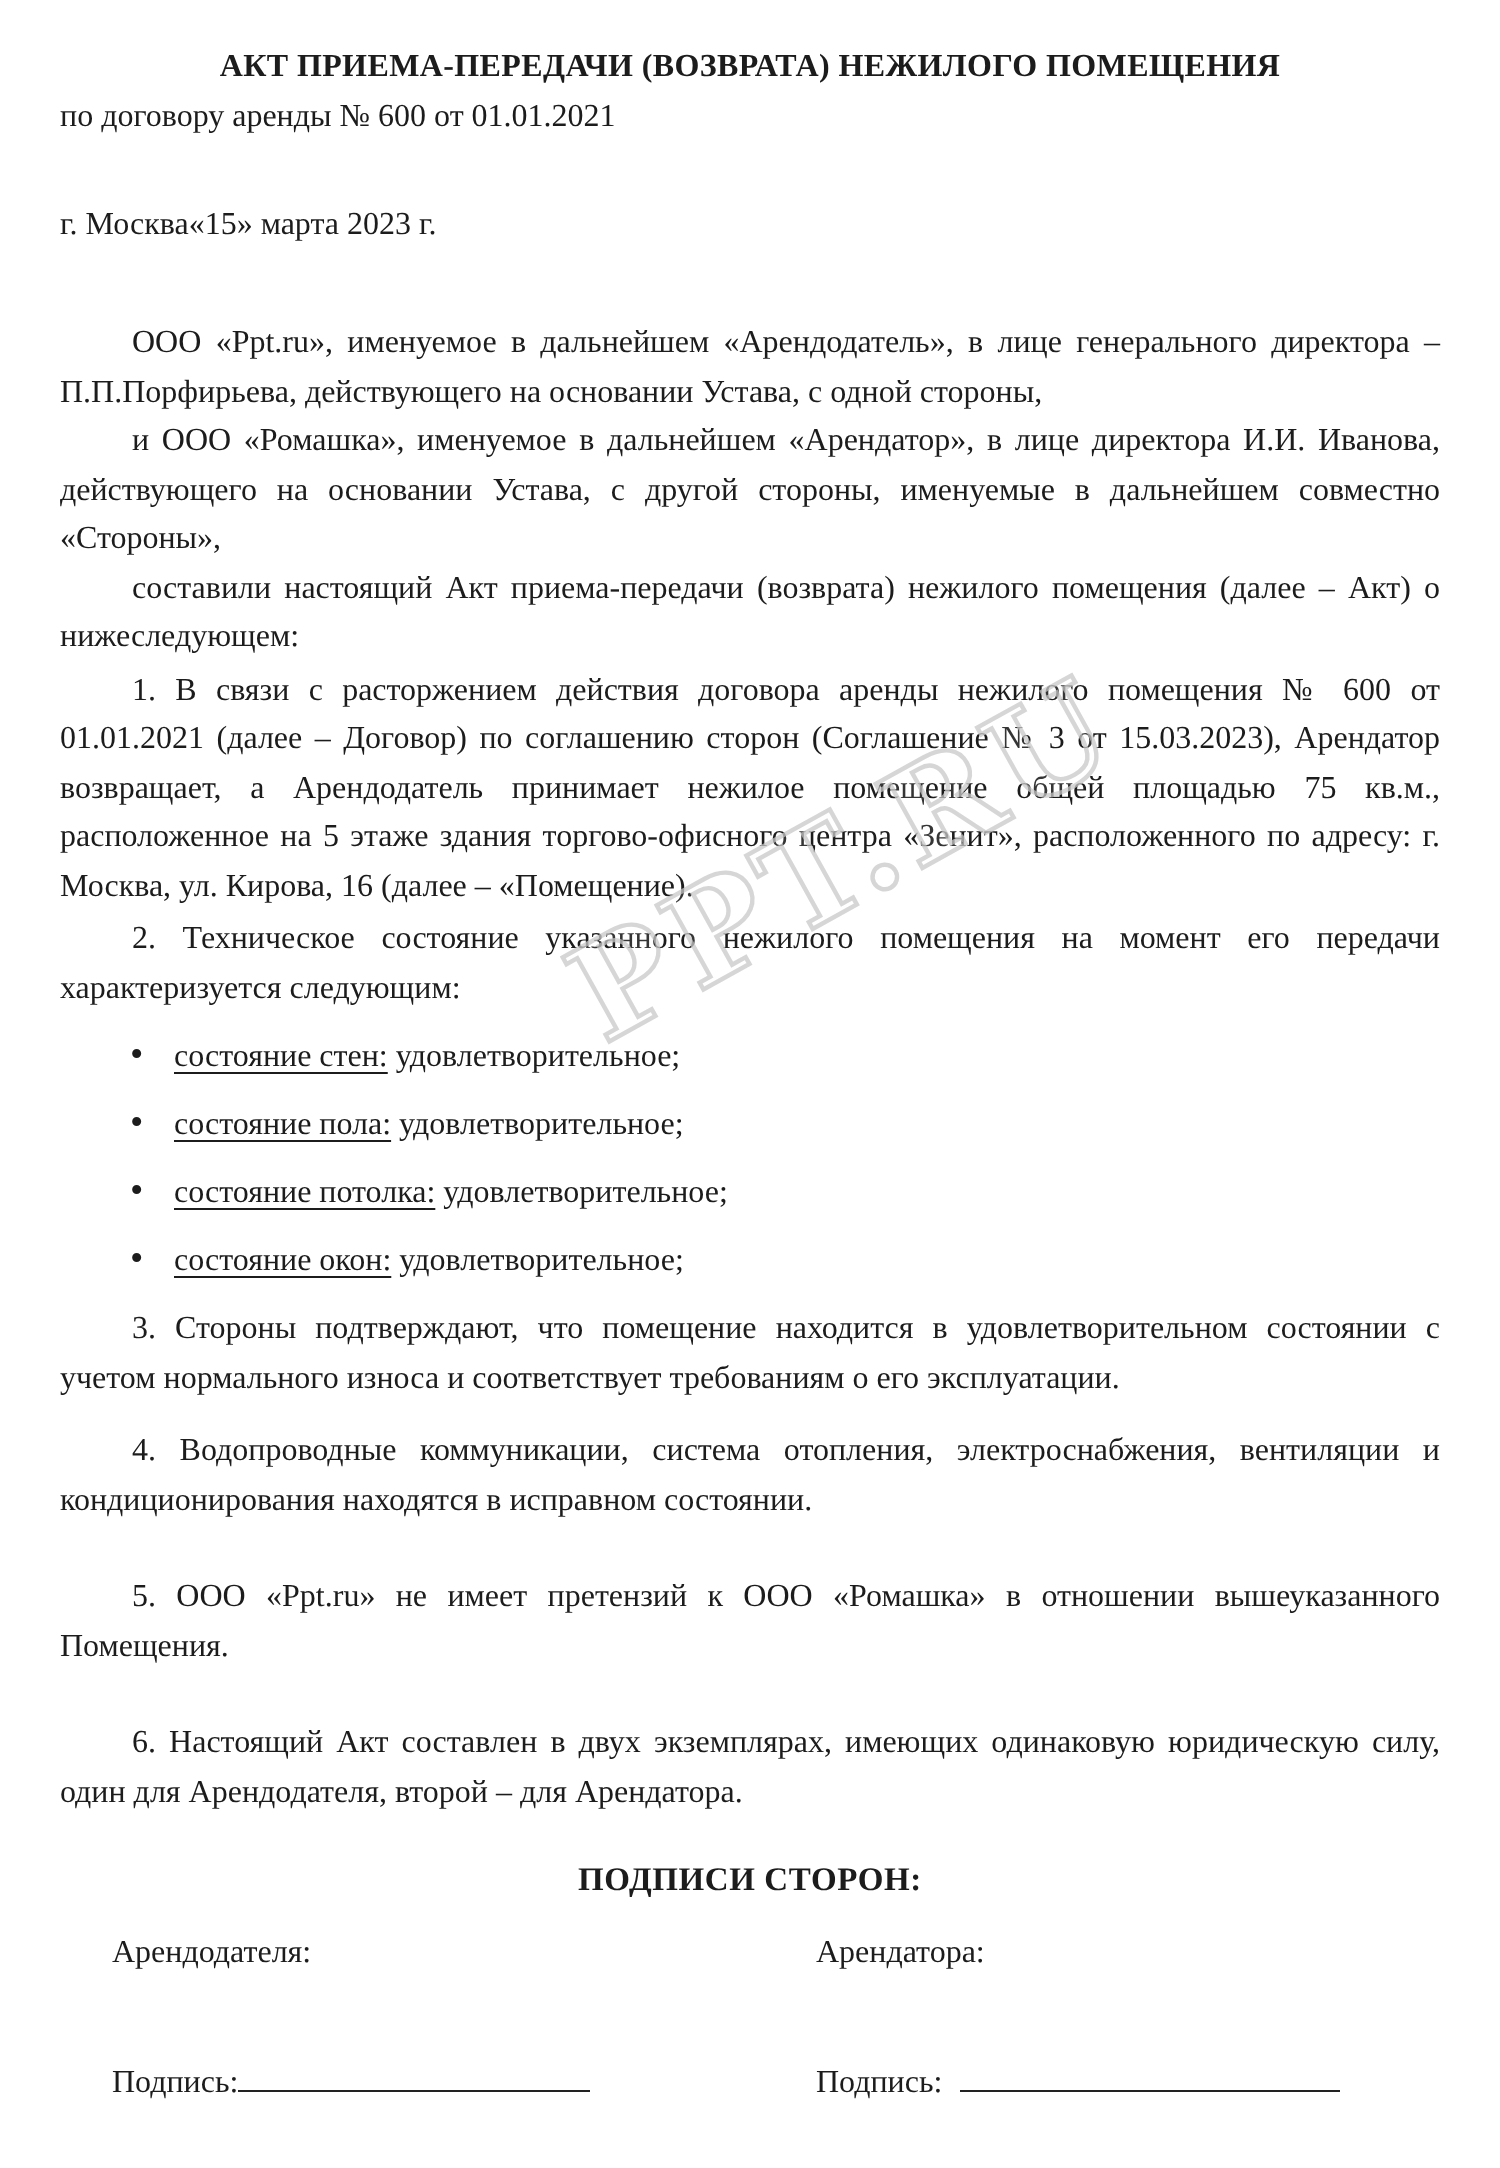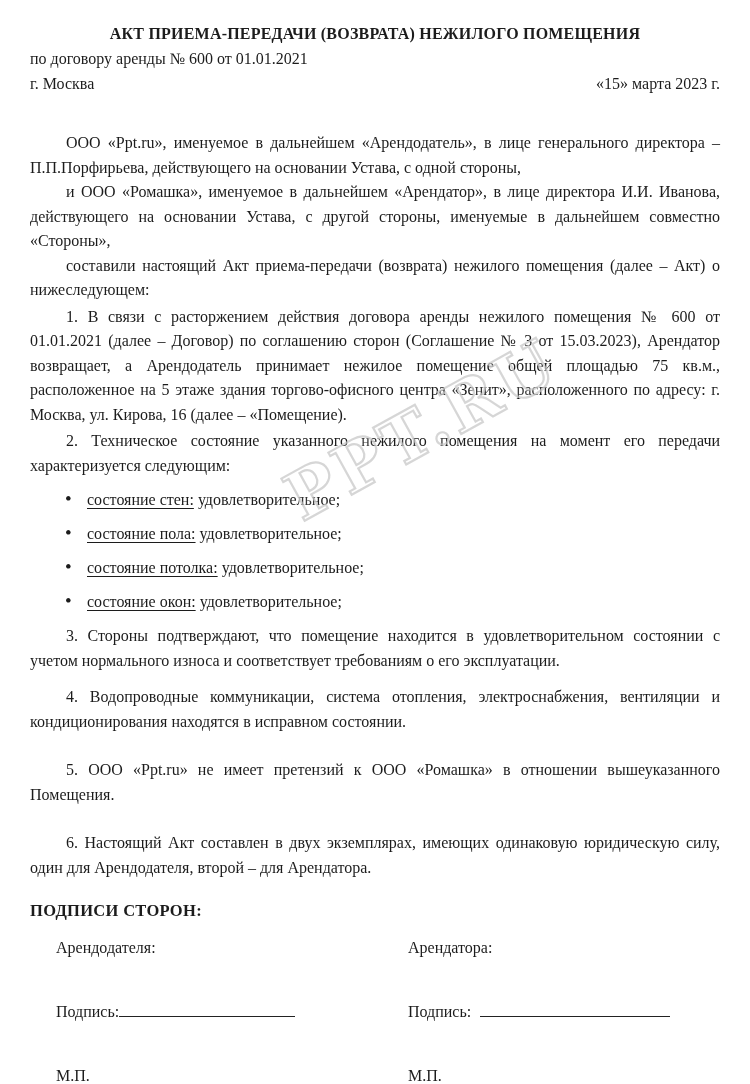--- a/index.html
+++ b/index.html
@@ -26,23 +26,23 @@
     line-height: 24px;
     letter-spacing: 0.2px;
   }
   .doc-subtitle {
     margin: 2px 0 0 0;
     font-size: 16px;
     font-weight: normal;
     line-height: 22px;
   }
   .meta-row {
-    margin-top: 3px;
+    margin-top: 32px;
     display: flex;
-    justify-content: space-between;
+    justify-content: flex-start;
     align-items: baseline;
     font-size: 16px;
     line-height: 22px;
   }
   .body-text {
     margin-top: 36px;
   }
   .body-text p {
     margin: 0;
     font-size: 16px;
@@ -73,21 +73,21 @@
     top: -1px;
     font-size: 19px;
     color: #1c1c1c;
   }
   .cond-term {
     text-decoration: underline;
     text-underline-offset: 3px;
   }
   .sig-heading {
     margin: 20px 0 14px 0;
-    text-align: left;
+    text-align: center;
     font-size: 16.5px;
     font-weight: bold;
     letter-spacing: 0.3px;
     line-height: 22px;
   }
   .sig-grid {
     margin: 15px 0 0 26px;
     display: grid;
     grid-template-columns: 352px 1fr;
     font-size: 16px;

